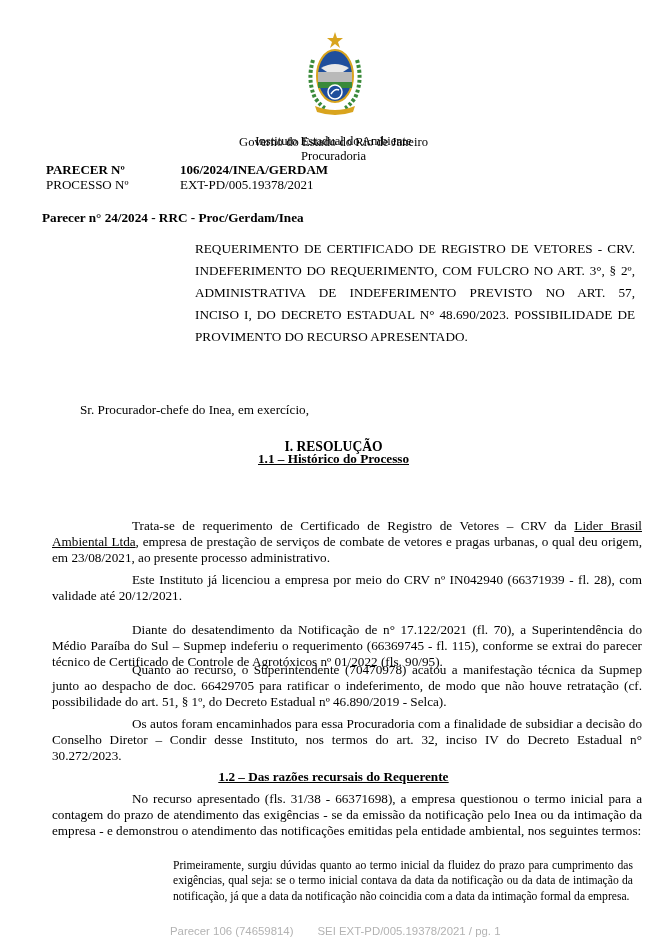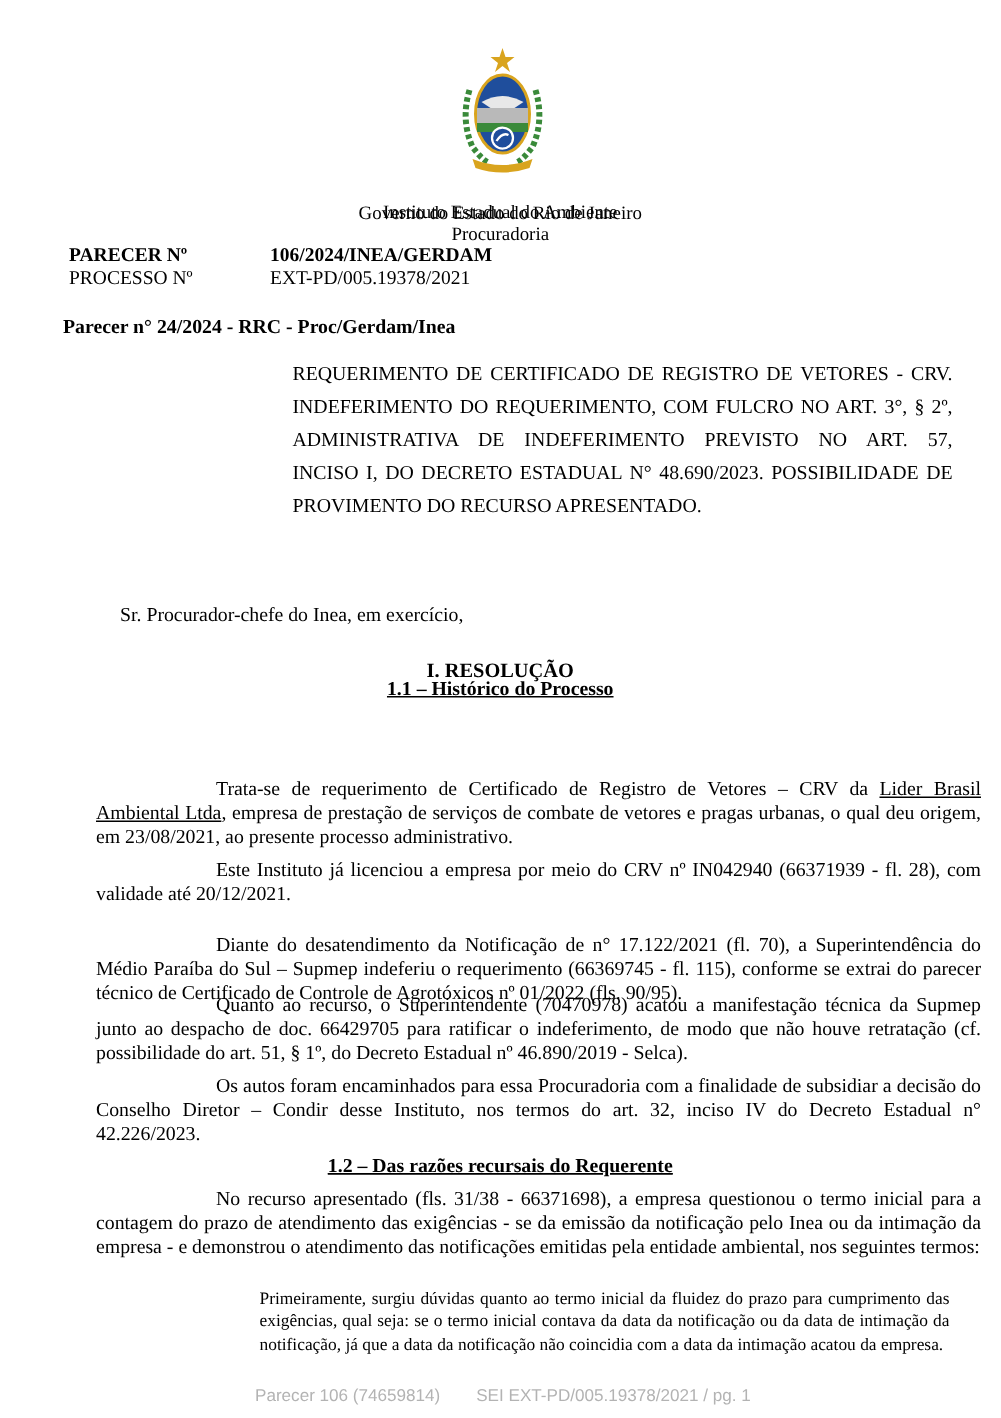--- a/index.html
+++ b/index.html
@@ -6,21 +6,21 @@
   body { width:667px; height:945px; position:relative; overflow:hidden;
          font-family:"Liberation Serif", serif; color:#000; font-size:13.2px; }
   .abs { position:absolute; }
   .crest { left:303px; top:30px; width:64px; height:88px; }
   .org { left:0; width:667px; text-align:center; font-size:12.6px; line-height:15px; }
   .meta-label { left:46px; font-size:13px; }
   .meta-value { left:180px; font-size:13px; }
   .bold { font-weight:bold; }
   .ementa { left:195px; top:238px; width:440px; font-size:13.2px; line-height:22px; text-align:justify; text-align-last:left; }
   .ementa .last-full { text-align-last:justify; }
-  .para { left:64px; width:590px; font-size:13.2px; line-height:16.2px; text-align:justify; }
+  .para { left:52px; width:590px; font-size:13.2px; line-height:16.2px; text-align:justify; }
   .para .ind { display:inline-block; width:80px; }
   .center { left:0; width:667px; text-align:center; font-weight:bold; }
   .u { text-decoration:underline; }
   .quote { left:173px; width:460px; font-size:11.6px; line-height:15.4px; text-align:justify; }
   .footer { top:925px; left:170px; font-family:"Liberation Sans", sans-serif; font-size:11.4px; color:#b3b3b3; }
   .footer span + span { margin-left:24px; }
 </style>
 </head>
 <body>
 
@@ -64,23 +64,23 @@
 <div class="abs center" style="top:451px; font-size:13.2px;"><span class="u">1.1 – Histórico do Processo</span></div>
 
 <div class="abs para" style="top:518px;"><span class="ind"></span><span>Trata-se de requerimento de Certificado de Registro de Vetores – CRV da </span><span class="u">Lider Brasil Ambiental Ltda</span><span>, empresa de prestação de serviços de combate de vetores e pragas urbanas, o qual deu origem, em 23/08/2021, ao presente processo administrativo.</span></div>
 
 <div class="abs para" style="top:572px;"><span class="ind"></span><span>Este Instituto já licenciou a empresa por meio do CRV nº IN042940 (66371939 - fl. 28), com validade até 20/12/2021.</span></div>
 
 <div class="abs para" style="top:609px;margin-top:13px;"><span class="ind"></span><span>Diante do desatendimento da Notificação de n° 17.122/2021 (fl. 70), a Superintendência do Médio Paraíba do Sul – Supmep indeferiu o requerimento (66369745 - fl. 115), conforme se extrai do parecer técnico de Certificado de Controle de Agrotóxicos nº 01/2022 (fls. 90/95).</span></div>
 
 <div class="abs para" style="top:662px;"><span class="ind"></span><span>Quanto ao recurso, o Superintendente (70470978) acatou a manifestação técnica da Supmep junto ao despacho de doc. 66429705 para ratificar o indeferimento, de modo que não houve retratação (cf. possibilidade do art. 51, § 1º, do Decreto Estadual nº 46.890/2019 - Selca).</span></div>
 
-<div class="abs para" style="top:716px;"><span class="ind"></span><span>Os autos foram encaminhados para essa Procuradoria com a finalidade de subsidiar a decisão do Conselho Diretor – Condir desse Instituto, nos termos do art. 32, inciso IV do Decreto Estadual n° 42.226/2023.</span></div>
+<div class="abs para" style="top:716px;"><span class="ind"></span><span>Os autos foram encaminhados para essa Procuradoria com a finalidade de subsidiar a decisão do Conselho Diretor – Condir desse Instituto, nos termos do art. 32, inciso IV do Decreto Estadual n° 30.272/2023.</span></div>
 
 <div class="abs center" style="top:769px; font-size:13.2px;text-decoration:underline;"><span class="u">1.2 – Das razões recursais do Requerente</span></div>
 
 <div class="abs para" style="top:791px;"><span class="ind"></span><span>No recurso apresentado (fls. 31/38 - 66371698), a empresa questionou o termo inicial para a contagem do prazo de atendimento das exigências - se da emissão da notificação pelo Inea ou da intimação da empresa - e demonstrou o atendimento das notificações emitidas pela entidade ambiental, nos seguintes termos:</span></div>
 
-<div class="abs quote" style="top:858px;">Primeiramente, surgiu dúvidas quanto ao termo inicial da fluidez do prazo para cumprimento das exigências, qual seja: se o termo inicial contava da data da notificação ou da data de intimação da notificação, já que a data da notificação não coincidia com a data da intimação acatou da empresa.</div>
+<div class="abs quote" style="top:858px;">Primeiramente, surgiu dúvidas quanto ao termo inicial da fluidez do prazo para cumprimento das exigências, qual seja: se o termo inicial contava da data da notificação ou da data de intimação da notificação, já que a data da notificação não coincidia com a data da intimação formal da empresa.</div>
 
 <div class="abs footer">
   <span>Parecer 106 (74659814)</span><span>SEI EXT-PD/005.19378/2021 / pg. 1</span>
 </div>
 
 </body></html>

